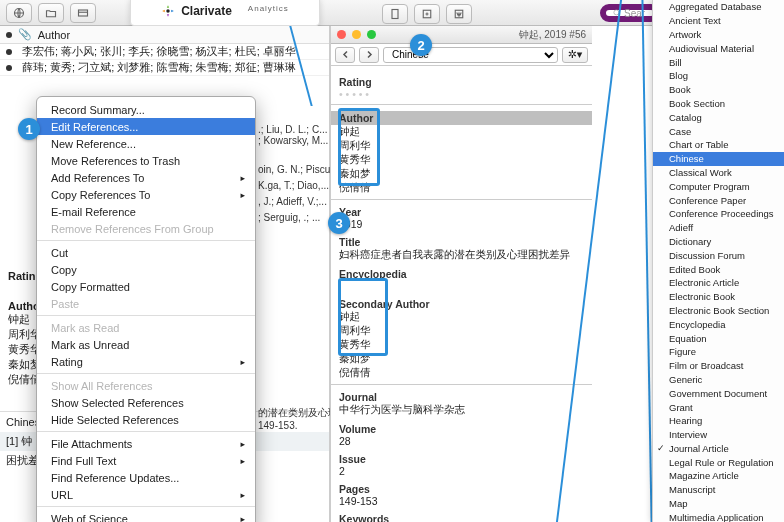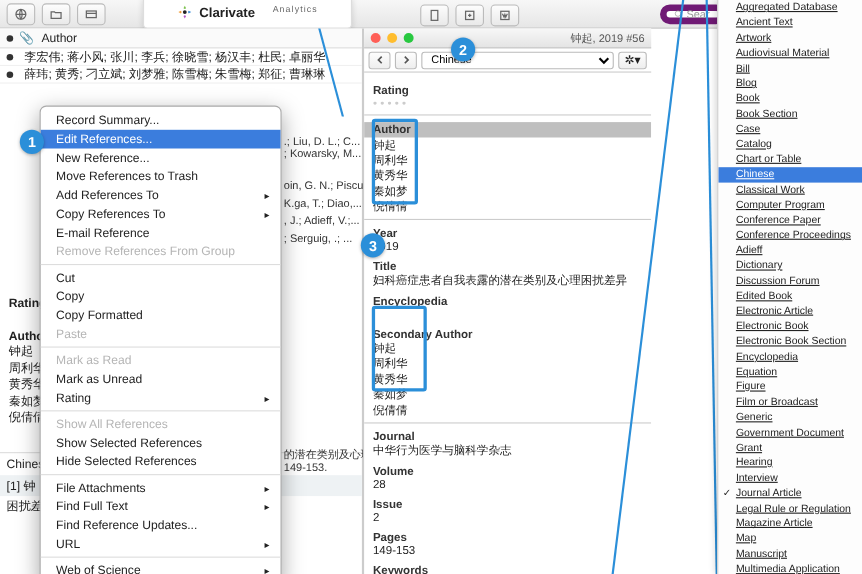--- a/index.html
+++ b/index.html
@@ -54,21 +54,21 @@
 .dtool select{ flex:1; height:16px; font-size:10px; border:1px solid #bbb; border-radius:3px; background:#fff; padding:0 4px;}
 .dtool .gear{width:26px;height:16px;border:1px solid #bbb;border-radius:3px;display:flex;align-items:center;justify-content:center;background:linear-gradient(#fdfdfd,#eee);font-size:11px;}
 .dcontent { padding:4px 8px; overflow:hidden; }
 .dhdr { font-weight:700; margin-top:6px; font-size:10.5px; color:#333; }
 .dhdr.hi { background:#bfbfbf; margin-left:-8px; margin-right:-8px; padding:1px 8px; }
 .dval { font-size:10.5px; color:#222; }
 .dline { height:1px; background:#ccc; margin:4px -8px; }
 
 
 .rtlist { position:absolute; right:0; top:0; width:132px; height:522px; background:#fdfdfd; border-left:1px solid #ccc; box-shadow:-2px 0 6px rgba(0,0,0,0.15); overflow:hidden; z-index:5;}
-.rtlist .ri { height:13.8px; padding:0 10px 0 16px; font-size:9.5px; display:flex; align-items:center; white-space:nowrap; position:relative;text-decoration:underline; }
+.rtlist .ri { height:13.8px; padding:0 10px 0 16px; font-size:9.5px; display:flex; align-items:center; white-space:nowrap; position:relative; }
 .rtlist .ri.sel { background:#3b7ddd; color:#fff; }
 .rtlist .ri.chk::before { content:"✓"; position:absolute; left:4px; font-size:9px; }
 
 
 .callout { position:absolute; width:22px; height:22px; border-radius:50%; background:#2b8fd9; color:#fff; font-weight:700; font-size:13px; display:flex; align-items:center; justify-content:center; z-index:50; box-shadow:0 1px 3px rgba(0,0,0,0.3);}
 .hlbox { position:absolute; border:3px solid #2b8fd9; border-radius:3px; z-index:40; pointer-events:none; }
 .annline { position:absolute; background:#2b8fd9; z-index:3; }
 
 
 .peek { position:absolute; left:258px; width:70px; font-size:10px; color:#333; white-space:nowrap; }
@@ -267,22 +267,22 @@
 
 <div class="rtlist" id="rtlist">
     <div class="ri">Aggregated Database</div>
     <div class="ri">Ancient Text</div>
     <div class="ri">Artwork</div>
     <div class="ri">Audiovisual Material</div>
     <div class="ri">Bill</div>
     <div class="ri">Blog</div>
     <div class="ri">Book</div>
     <div class="ri">Book Section</div>
+    <div class="ri">Catalog</div>
     <div class="ri">Case</div>
-    <div class="ri">Catalog</div>
     <div class="ri">Chart or Table</div>
     <div class="ri sel">Chinese</div>
     <div class="ri">Classical Work</div>
     <div class="ri">Computer Program</div>
     <div class="ri">Conference Paper</div>
     <div class="ri">Conference Proceedings</div>
     <div class="ri">Adieff</div>
     <div class="ri">Dictionary</div>
     <div class="ri">Discussion Forum</div>
     <div class="ri">Edited Book</div>
@@ -294,22 +294,22 @@
     <div class="ri">Figure</div>
     <div class="ri">Film or Broadcast</div>
     <div class="ri">Generic</div>
     <div class="ri">Government Document</div>
     <div class="ri">Grant</div>
     <div class="ri">Hearing</div>
     <div class="ri">Interview</div>
     <div class="ri chk">Journal Article</div>
     <div class="ri">Legal Rule or Regulation</div>
     <div class="ri">Magazine Article</div>
+    <div class="ri">Manuscript</div>
     <div class="ri">Map</div>
-    <div class="ri">Manuscript</div>
     <div class="ri">Multimedia Application</div>
   </div>
 
 <div class="annline" style="left:300px; top:26px; width:2px; height:80px; transform:skewX(15deg);"></div>
 <div class="annline" style="left:588px; top:0; width:2px; height:522px; transform:skewX(-7deg);"></div>
 <div class="annline" style="left:646px; top:0; width:2px; height:522px; transform:skewX(1deg);"></div>
 
 <div class="hlbox" style="left:338px; top:108px; width:42px; height:78px;"></div>
 <div class="hlbox" style="left:338px; top:278px; width:50px; height:78px;"></div>
 

